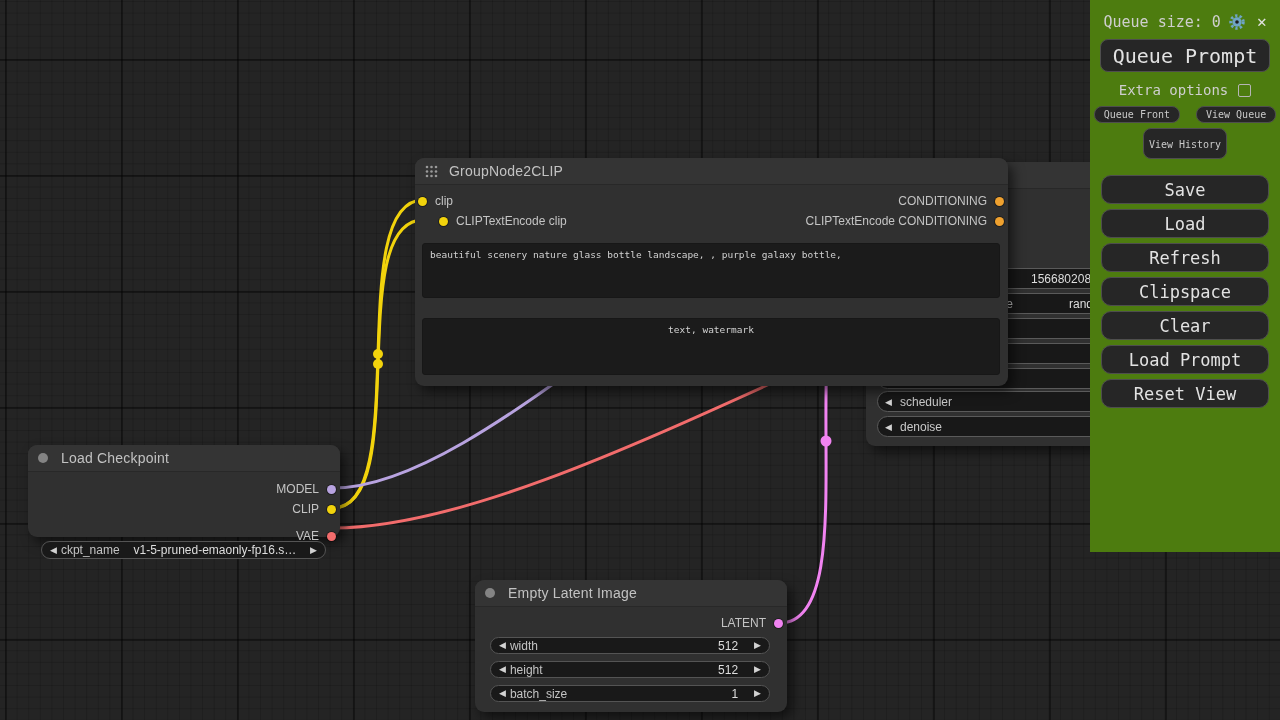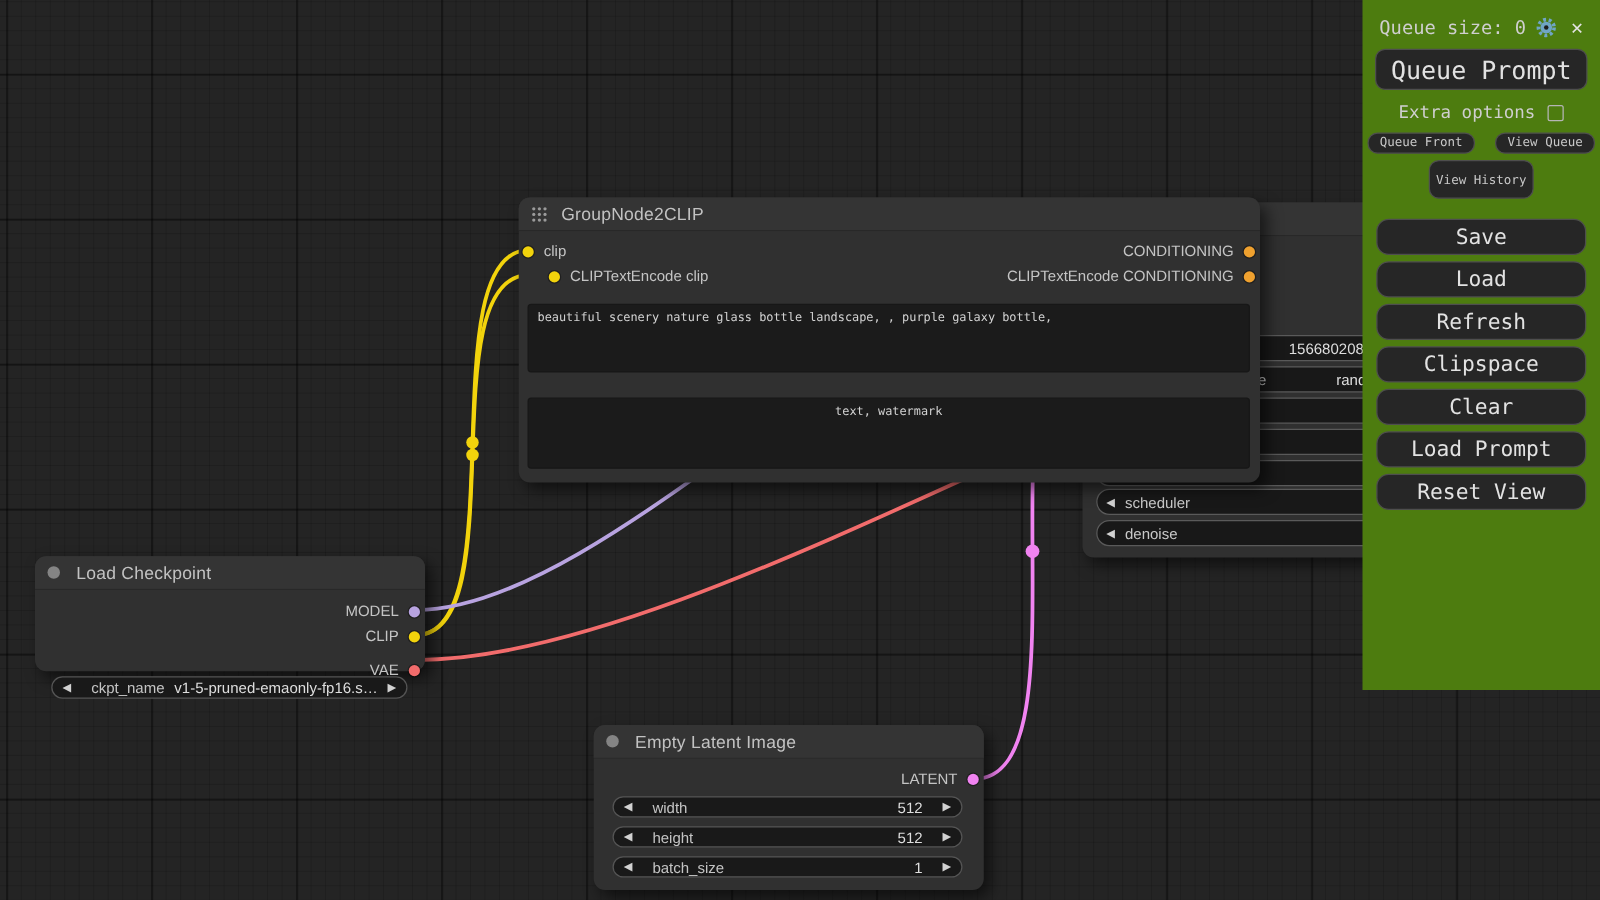--- a/index.html
+++ b/index.html
@@ -43,21 +43,21 @@
   .slot.in  .slot-dot { margin-right:8px; }
   .slot.out .slot-dot { margin-left:8px; }
 
   .pill {
     position:absolute; height:18px; border-radius:10px;
     background:#191919; border:1px solid #545454;
     display:flex; align-items:center; font-size:12px;
     color:#c4c4c4; padding:0 8px; overflow:hidden; white-space:nowrap;
   }
   .arrow { font-size:9px; color:#d2d2d2; flex:none; line-height:1; }
-  .pill .w-label { margin-left:16px; color:#c4c4c4; }
+  .pill .w-label { margin-left:4px; color:#c4c4c4; }
   .pill .w-value { color:#dedede; }
   .prompt-box {
     position:absolute; background:#1b1b1b; border:1px solid #171717; border-radius:3px;
     font-family:"DejaVu Sans Mono", monospace; font-size:9.5px; color:#d2d2d2;
     padding:5px 7px; resize:none; overflow:hidden; line-height:1.35;
   }
 
   
   .kpill { position:absolute; left:11px; width:251px; height:21px; border-radius:11px;
     background:#181818; border:1px solid #5a5a5a; font-size:12px; color:#c9c9c9; }

